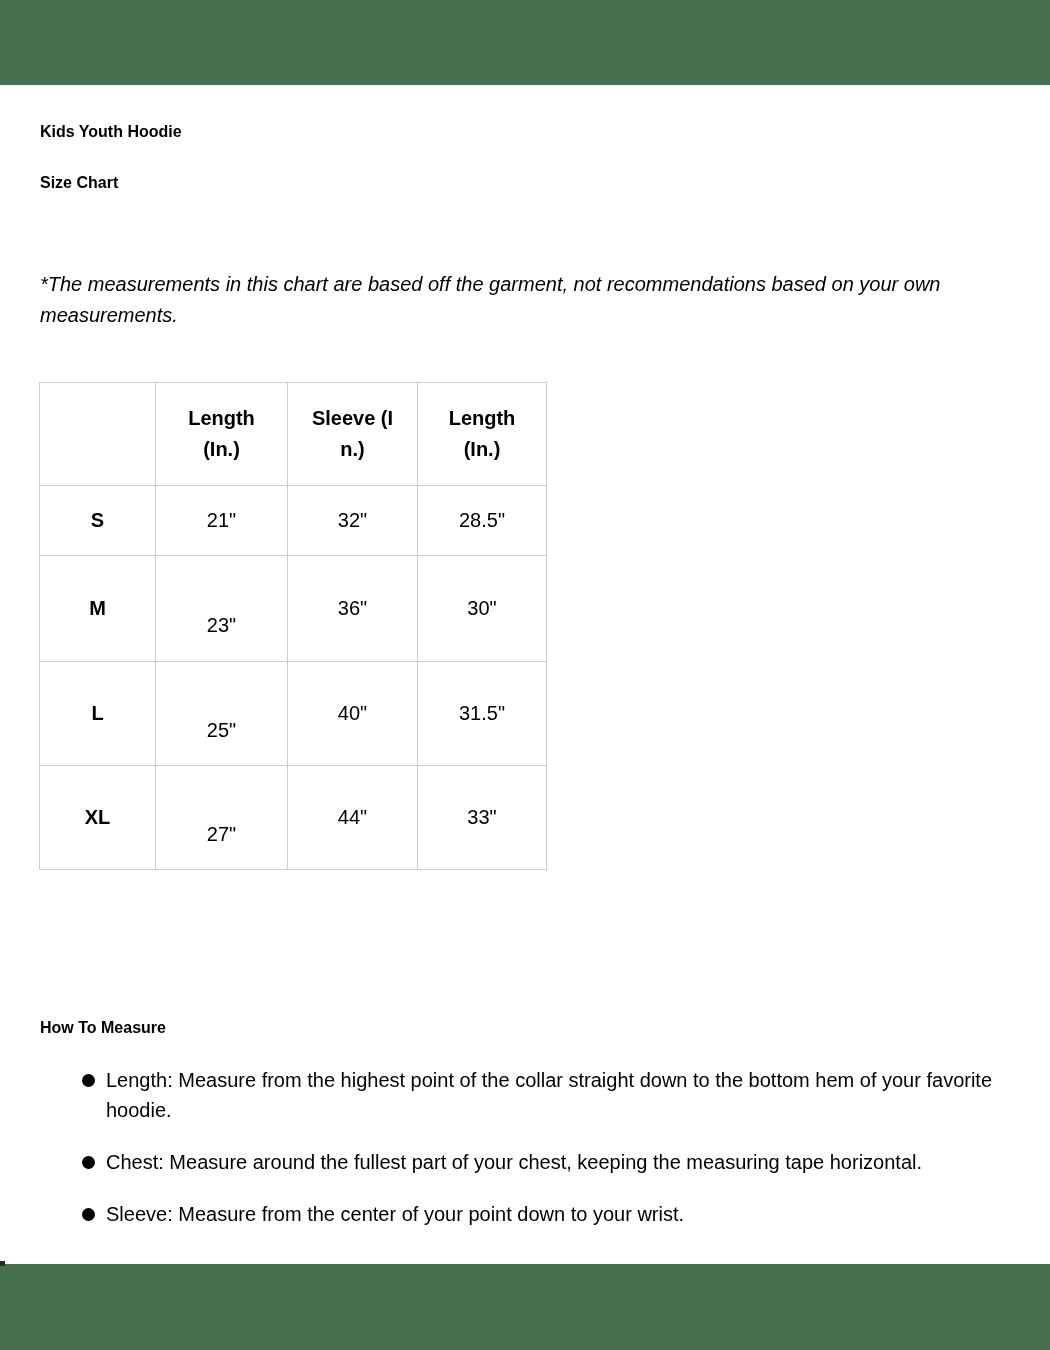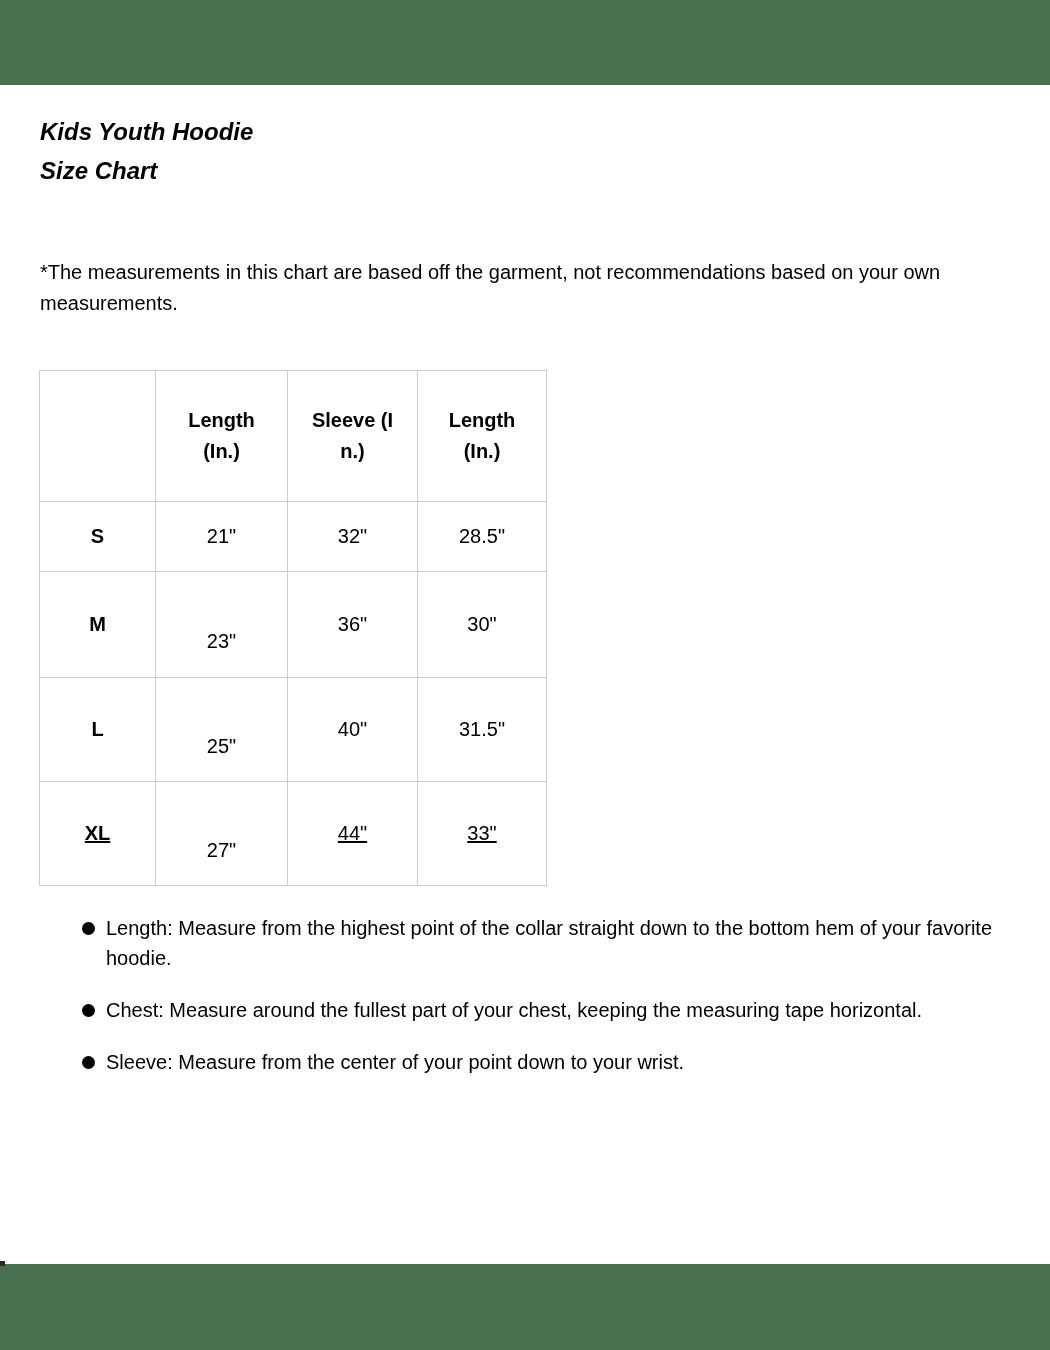--- a/index.html
+++ b/index.html
@@ -12,40 +12,40 @@
   html,body{margin:0;padding:0;}
   body{
     width:1050px;height:1350px;overflow:hidden;background:#ffffff;
     font-family:"Liberation Sans", sans-serif;color:var(--text-color);
   }
   .page{position:relative;width:1050px;height:1350px;display:flex;flex-direction:column;}
   .band{width:100%;background:var(--band-color);}
   .band.top{height:85px;flex:0 0 auto;}
   .band.bottom{height:86px;flex:0 0 auto;margin-top:auto;}
   .content{flex:0 1 auto;padding:0 40px;}
-  h1,h2,h3{font-size:24px;font-weight:bold;line-height:21px;margin:0;font-style:italic;}
+  h1,h2,h3{font-size:16px;font-weight:bold;line-height:21px;margin:0;}
   h1{margin-top:36px;}
-  h2{margin-top:18px;}
+  h2{margin-top:30px;}
   .disclaimer{
-    margin:76px 0 0;font-size:20px;line-height:31px;
+    margin:76px 0 0;font-size:20px;font-style:italic;line-height:31px;
     white-space:pre-line;max-width:950px;
   }
   table.size-table{
     margin:51px 0 0 -1px;border-collapse:collapse;table-layout:fixed;width:507px;
   }
   .size-table th,.size-table td{
     border:1px solid var(--border-color);padding:0;text-align:center;
     vertical-align:middle;font-size:20px;font-weight:normal;
   }
   .size-table th{font-weight:bold;line-height:31px;white-space:pre-line;}
-  .size-table thead tr{height:131px;}
+  .size-table thead tr{height:103px;}
   .size-table tr.row-s{height:70px;}
   .size-table tr.row-m{height:106px;}
   .size-table tr.row-l{height:104px;}
-  .size-table tr.row-xl{height:104px;text-decoration:underline;}
+  .size-table tr.row-xl{height:104px;}
   .size-table td.size{font-weight:bold;}
   .shift-down{display:inline-block;transform:translateY(17px);}
   h3{margin-top:147px;}
   ul.measure-list{list-style:none;margin:27px 0 0;padding:0 0 0 42px;}
   ul.measure-list li{
     display:flex;align-items:flex-start;gap:11px;font-size:20px;line-height:30px;
     margin-top:22px;
   }
   ul.measure-list li:first-child{margin-top:8px;}
   .bullet{flex:0 0 auto;width:13px;height:13px;border-radius:50%;background:var(--text-color);margin-top:9px;}
@@ -104,20 +104,21 @@
         </tr>
         <tr class="row-xl">
           <td class="size">XL</td>
           <td><span class="shift-down">27"</span></td>
           <td>44"</td>
           <td>33"</td>
         </tr>
       </tbody>
     </table>
 
+    <h3>How To Measure</h3>
 
     <ul class="measure-list">
       <li>
         <span class="bullet"></span>
         <span class="li-text">Length: Measure from the highest point of the collar straight down to the bottom hem of your favorite
 hoodie.</span>
       </li>
       <li>
         <span class="bullet"></span>
         <span class="li-text">Chest: Measure around the fullest part of your chest, keeping the measuring tape horizontal.</span>

